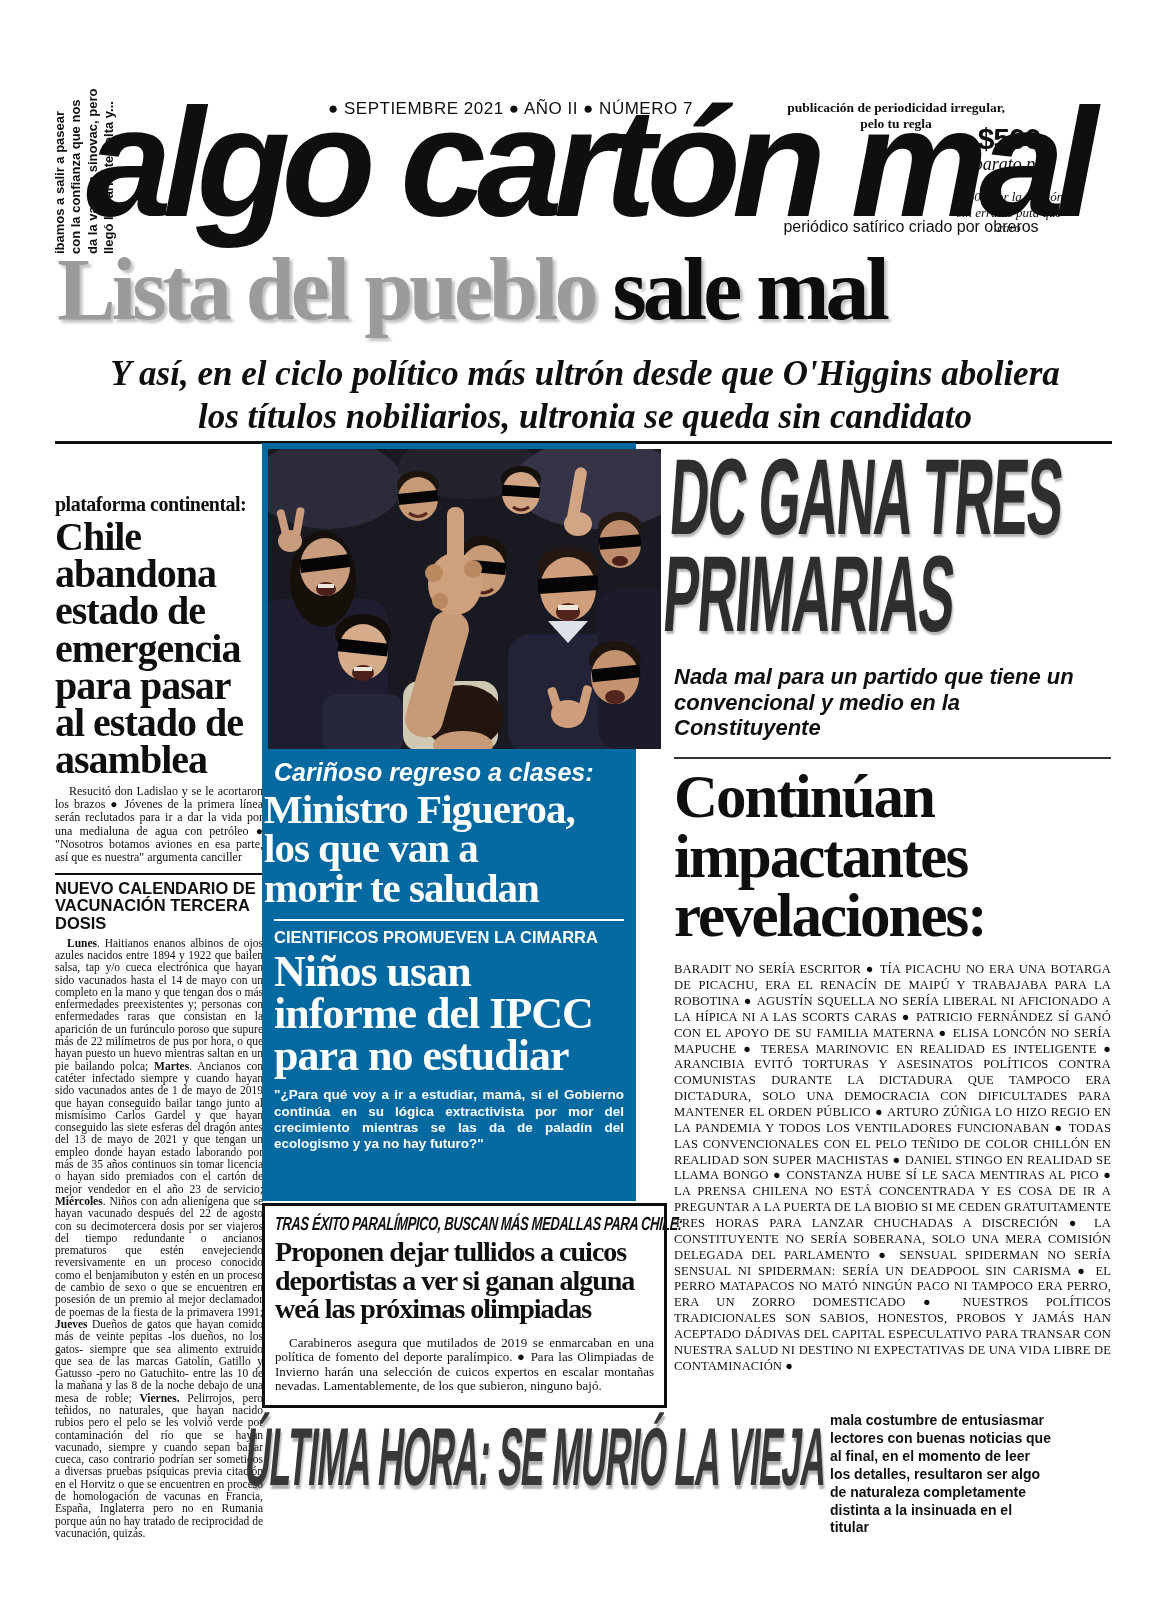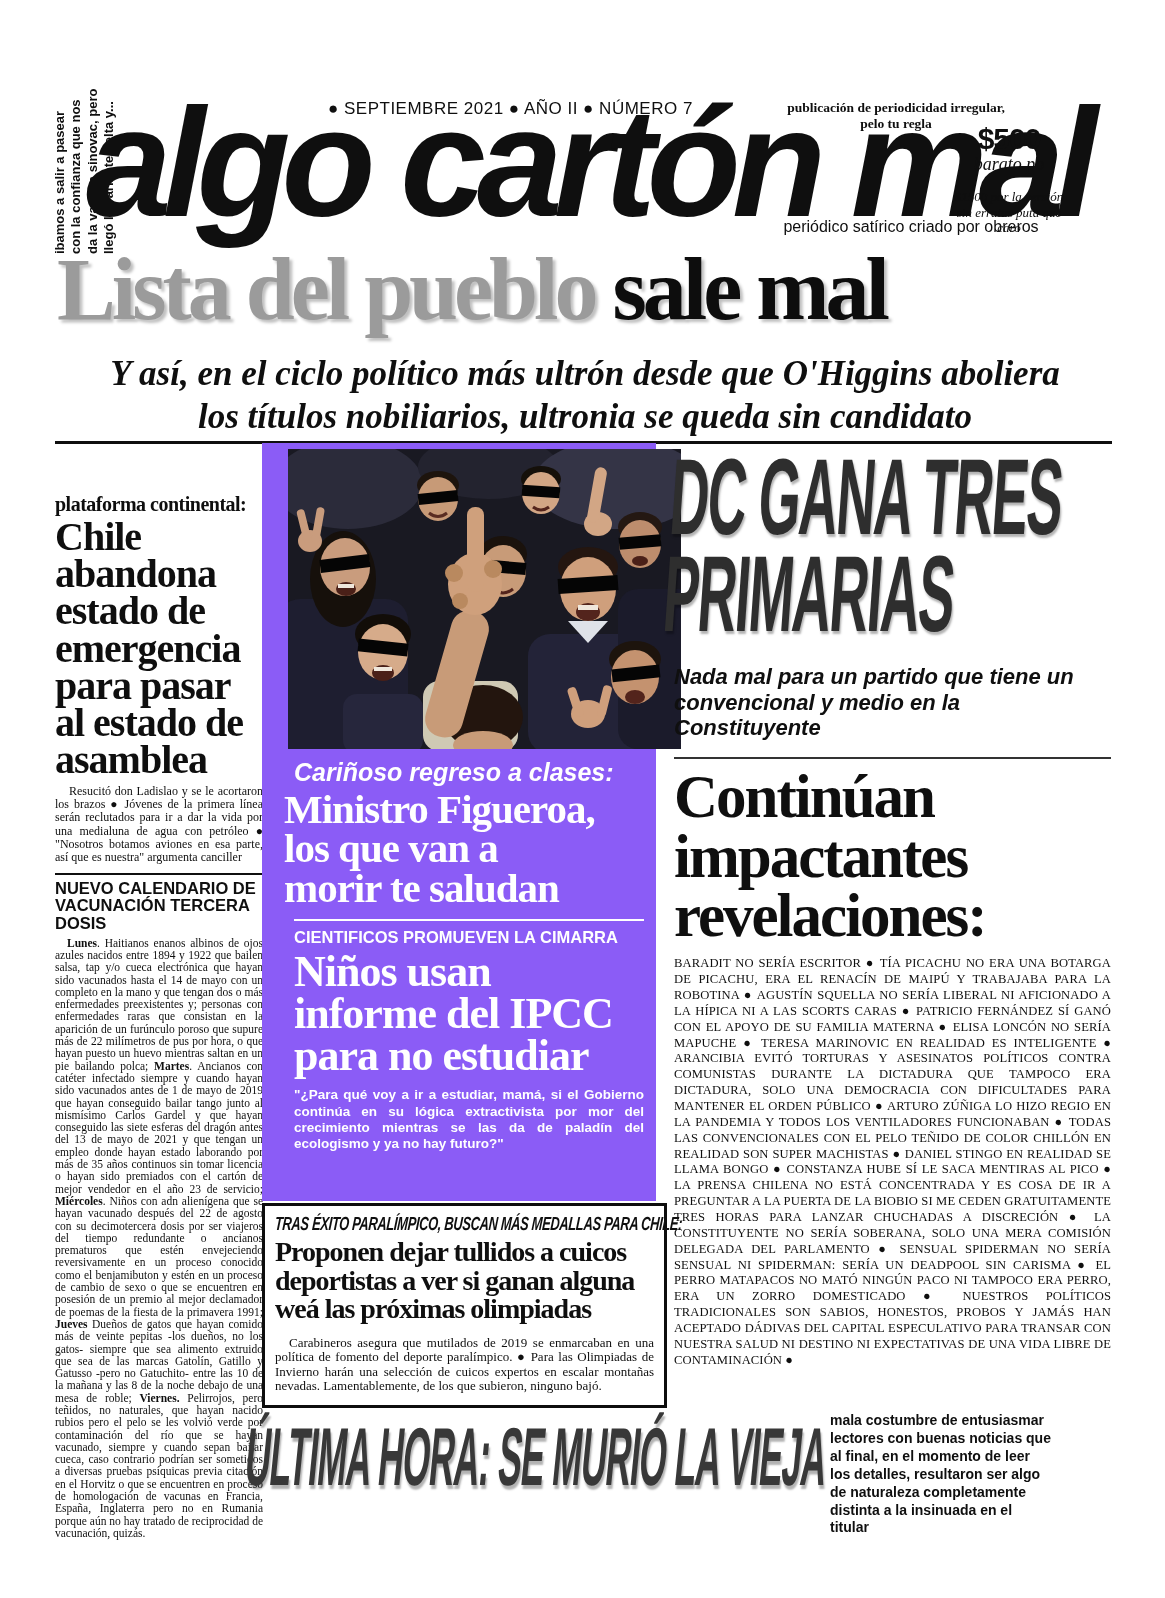--- a/index.html
+++ b/index.html
@@ -39,21 +39,21 @@
   
   .col-left{left:55px;top:452px;width:208px;margin-top:41px;}
   .kicker-left{font-weight:bold;font-size:20px;letter-spacing:-.5px;}
   .chile-headline{font-weight:bold;font-size:40px;line-height:.93;letter-spacing:-1px;margin-top:2px;}
   .chile-intro{font-size:12px;line-height:1.09;text-align:justify;text-indent:14px;margin-top:7px;}
   .left-rule{height:2px;background:#0f0f0f;margin:9px 0 5px;}
   .calendar-headline{font-family:"Liberation Sans",sans-serif;font-weight:bold;font-size:16.5px;line-height:1.07;}
   .calendar-body{font-size:11.5px;line-height:1.07;text-align:justify;text-indent:12px;margin-top:4px;}
 
   
-  .photo-panel{left:262px;top:443px;width:374px;height:758px;background:#8b5cf6;color:#fff;padding-left:20px;}
+  .photo-panel{left:262px;top:443px;width:374px;height:758px;background:#0369a1;color:#fff;}
   .photo-frame{margin:6px;width:393px;height:300px;display:block;}
   .caption-kicker{font-family:"Liberation Sans",sans-serif;font-weight:bold;font-style:italic;
       font-size:25px;margin:9px 12px 0;}
   .figueroa-headline{font-weight:bold;font-size:41px;line-height:.96;letter-spacing:-1px;margin:3px 2px 0;}
   .panel-rule{border:none;border-top:2px solid #fff;margin:11px 12px 7px;}
   .cimarra-kicker{font-family:"Liberation Sans",sans-serif;font-weight:bold;font-size:16.5px;margin:0 12px;}
   .cimarra-headline{font-weight:bold;font-size:44px;line-height:.95;letter-spacing:-1px;margin:4px 12px 0;}
   .panel-quote{font-family:"Liberation Sans",sans-serif;font-weight:bold;font-size:13.5px;
       line-height:1.21;text-align:justify;margin:11px 12px 0;}
 
@@ -75,21 +75,21 @@
   
   .col-right{left:674px;top:448px;width:437px;}
   .dc-headline{font-family:"Liberation Sans",sans-serif;font-weight:bold;font-size:108px;
       line-height:.9;letter-spacing:-3px;color:#2e2e2e;
       transform:scaleX(.5) skewX(-8deg);transform-origin:left top;white-space:pre;
       text-shadow:3px 3px 3px rgba(0,0,0,.3);}
   .dc-deck{font-family:"Liberation Sans",sans-serif;font-weight:bold;font-style:italic;
       font-size:22px;line-height:1.16;margin-top:22px;}
   .right-rule{height:2px;background:#333;margin:16px 0 8px;}
   .revelations-headline{font-weight:bold;font-size:61px;line-height:.98;letter-spacing:-2px;}
-  .revelations-body{font-size:12.6px;line-height:1.26;text-align:justify;margin-top:10px;
+  .revelations-body{font-size:12.6px;line-height:1.26;text-align:justify;margin-top:16px;
       letter-spacing:.1px;}
 
   .footnote{left:830px;top:1412px;width:224px;font-family:"Liberation Sans",sans-serif;
       font-weight:bold;font-size:14px;line-height:1.28;}
 </style>
 </head>
 <body>
 
 <div class="page">
 

